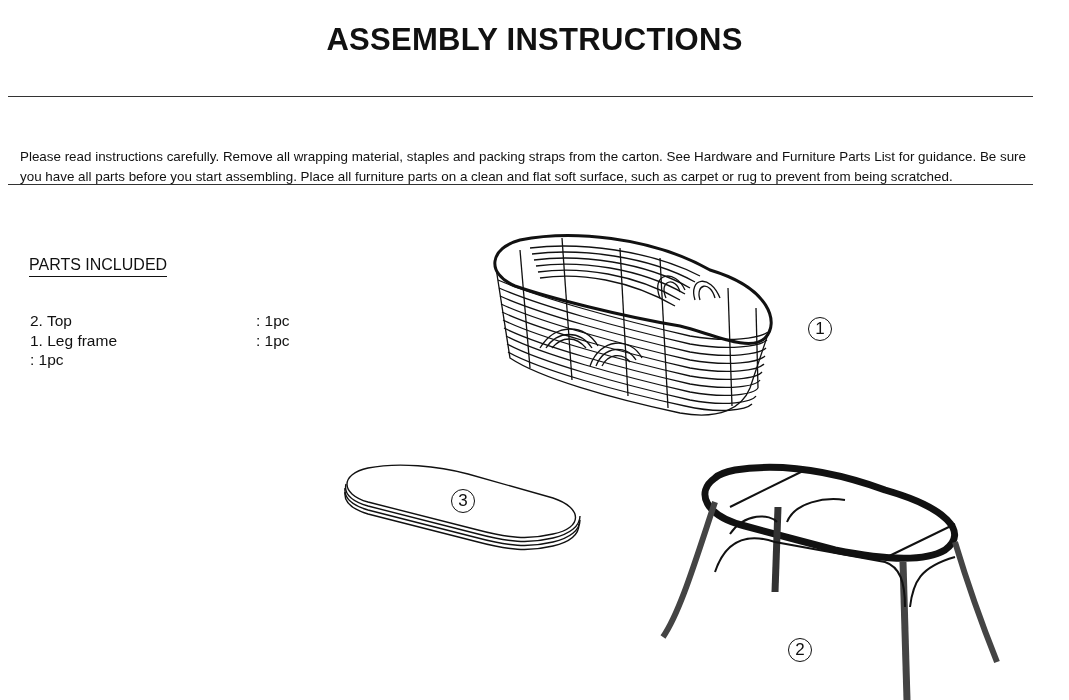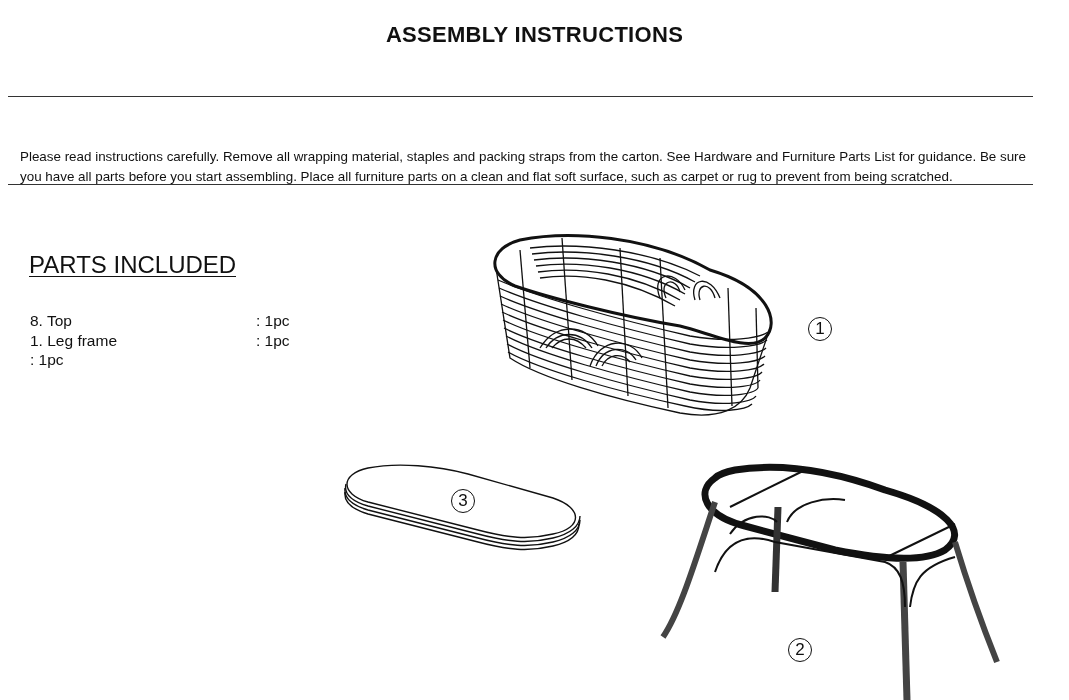--- a/index.html
+++ b/index.html
@@ -2,31 +2,31 @@
 <html><head>
 <meta charset="utf-8">
 <style>
   html, body { margin: 0; padding: 0; background: #ffffff; }
   body {
     width: 1069px; height: 700px; position: relative; overflow: hidden;
     font-family: "Liberation Sans", sans-serif; color: #111;
   }
   .title {
     position: absolute; left: 0; top: 22px; width: 1069px; text-align: center;
-    font-size: 22px; font-weight: bold; letter-spacing: 0.3px; color: #111;
+    font-size: 31px; font-weight: bold; letter-spacing: 0.3px; color: #111;
   }
   .rule { position: absolute; left: 8px; width: 1025px; height: 0; border-top: 1.6px solid #333; }
   .rule.top { top: 96px; }
   .rule.bottom { top: 184px; }
   .intro {
     position: absolute; left: 20px; top: 107px; width: 1010px;
     font-size: 13.4px; line-height: 19.5px; color: #111; margin-top: 40px;
   }
   .parts-heading {
-    position: absolute; left: 29px; top: 254px; font-size: 24px; color: #111;
+    position: absolute; left: 29px; top: 254px; font-size: 16px; color: #111;
     border-bottom: 1.3px solid #111; padding-bottom: 0px; line-height: 22px;
   }
   .parts-list { position: absolute; left: 30px; top: 311px; font-size: 15.5px; line-height: 19.5px; }
   .part-row { display: flex; }
   .part-name { width: 226px; }
   .part-qty { }
   .drawing { position: absolute; }
   .callout {
     position: absolute; width: 22px; height: 22px; border: 1.2px solid #111; border-radius: 50%;
     font-size: 17px; line-height: 22px; text-align: center; color: #111; box-sizing: content-box;
@@ -36,21 +36,21 @@
 <body>
 
 <div class="title">ASSEMBLY INSTRUCTIONS</div>
 <div class="rule top"></div>
 <div class="intro">Please read instructions carefully. Remove all wrapping material, staples and packing straps from the carton. See Hardware and Furniture Parts List for guidance. Be sure you have all parts before you start assembling. Place all furniture parts on a clean and flat soft surface, such as carpet or rug to prevent from being scratched.</div>
 <div class="rule bottom"></div>
 
 <div class="parts-heading">PARTS INCLUDED</div>
 <div class="parts-list">
   <div class="part-row">
-    <span class="part-name">8. Top</span>
+    <span class="part-name">2. Top</span>
     <span class="part-qty">: 1pc</span>
   </div>
   <div class="part-row">
     <span class="part-name">1. Leg frame</span>
     <span class="part-qty">: 1pc</span>
   </div>
   <div class="part-row">
     <span class="part-qty">: 1pc</span>
   </div>
 </div>

